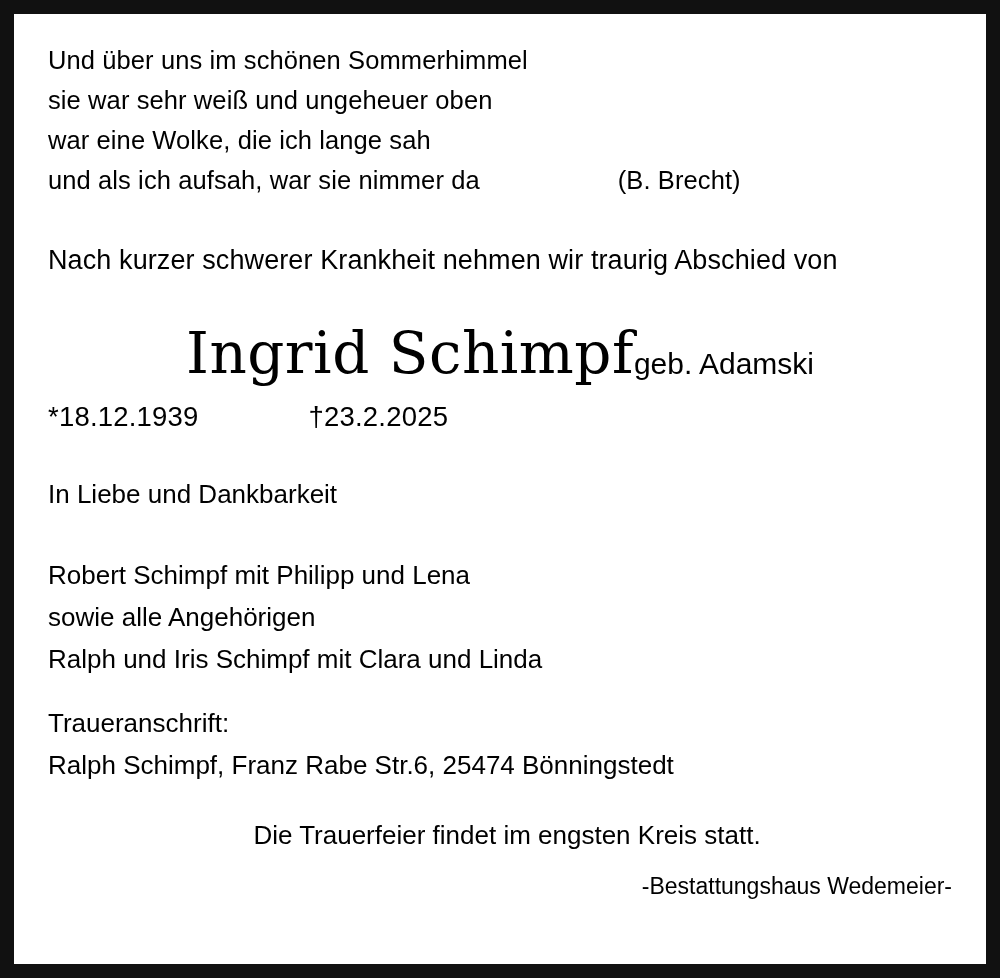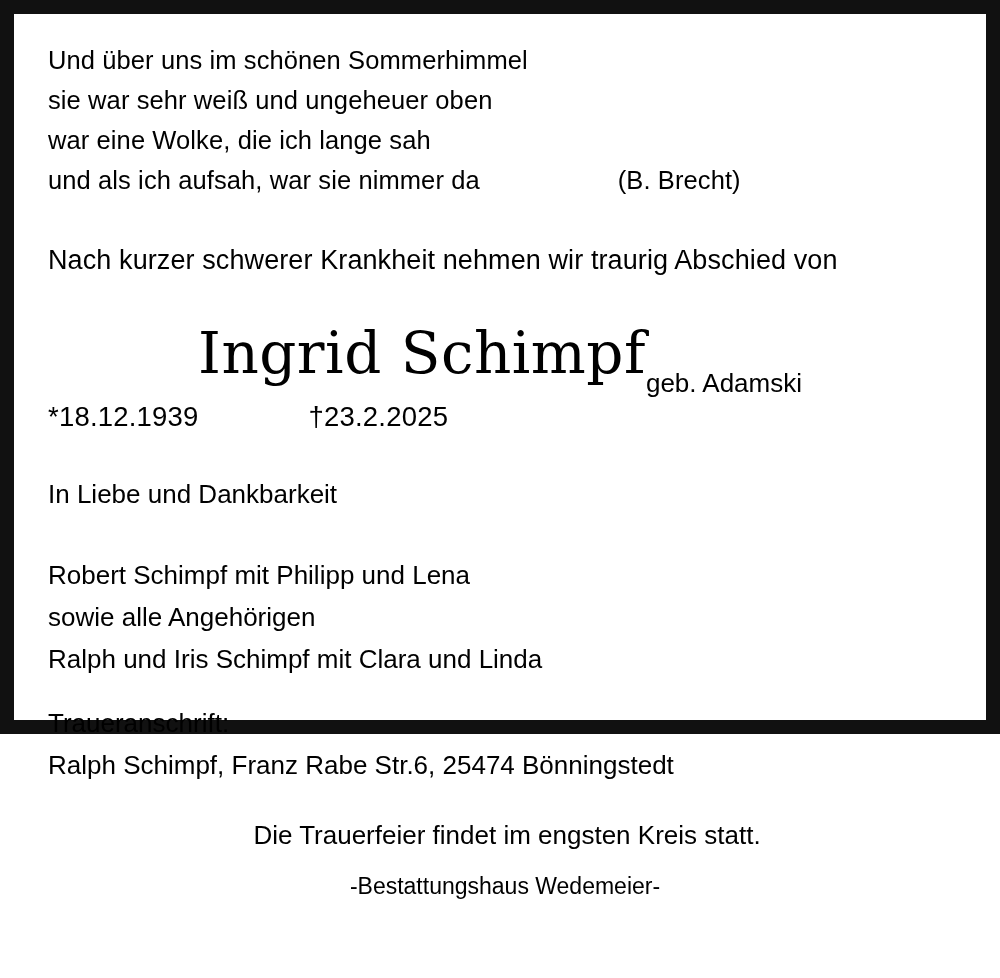--- a/index.html
+++ b/index.html
@@ -11,21 +11,21 @@
     width: 1000px;
     height: 978px;
     font-family: "Liberation Sans", sans-serif;
     color: #000000;
     overflow: hidden;
   }
   .obituary {
     position: relative;
     box-sizing: border-box;
     width: 1000px;
-    height: 734px;
+    height: 978px;
     background: #111111;
     padding: 12px;
   }
   .inner {
     box-sizing: border-box;
     width: 100%;
     height: 100%;
     background: #ffffff;
     border: 2px solid #111111;
     padding: 26px 34px 10px 34px;
@@ -57,24 +57,24 @@
   }
   .name {
     font-family: "DejaVu Serif", serif;
     font-size: 58px;
     letter-spacing: 0.5px;
     vertical-align: baseline;
     margin-top: 17px;
   }
   .maiden {
     font-family: "Liberation Sans", sans-serif;
-    font-size: 26px;
+    font-size: 30px;
     vertical-align: baseline;
     position: relative;
-    top: 19px;
+    top: 1px;
   }
   .dates {
     margin: 14px 0 0 0;
     text-align: left;
     font-size: 27.5px;
     letter-spacing: 0.2px;
   }
   .date-birth {
     display: inline-block;
     margin-right: 110px;
@@ -102,21 +102,21 @@
   }
   .ceremony {
     font-size: 26px;
     margin: 34px 0 0 0;
     text-align: center;
     padding-left: 14px;
   }
   .funeral-home {
     font-size: 23px;
     margin: 22px 0 0 0;
-    text-align: center;
+    text-align: right;
     padding-left: 10px;
   }
 </style>
 </head>
 <body>
 
 <div class="obituary">
   <div class="inner">
 
     <div class="poem">

